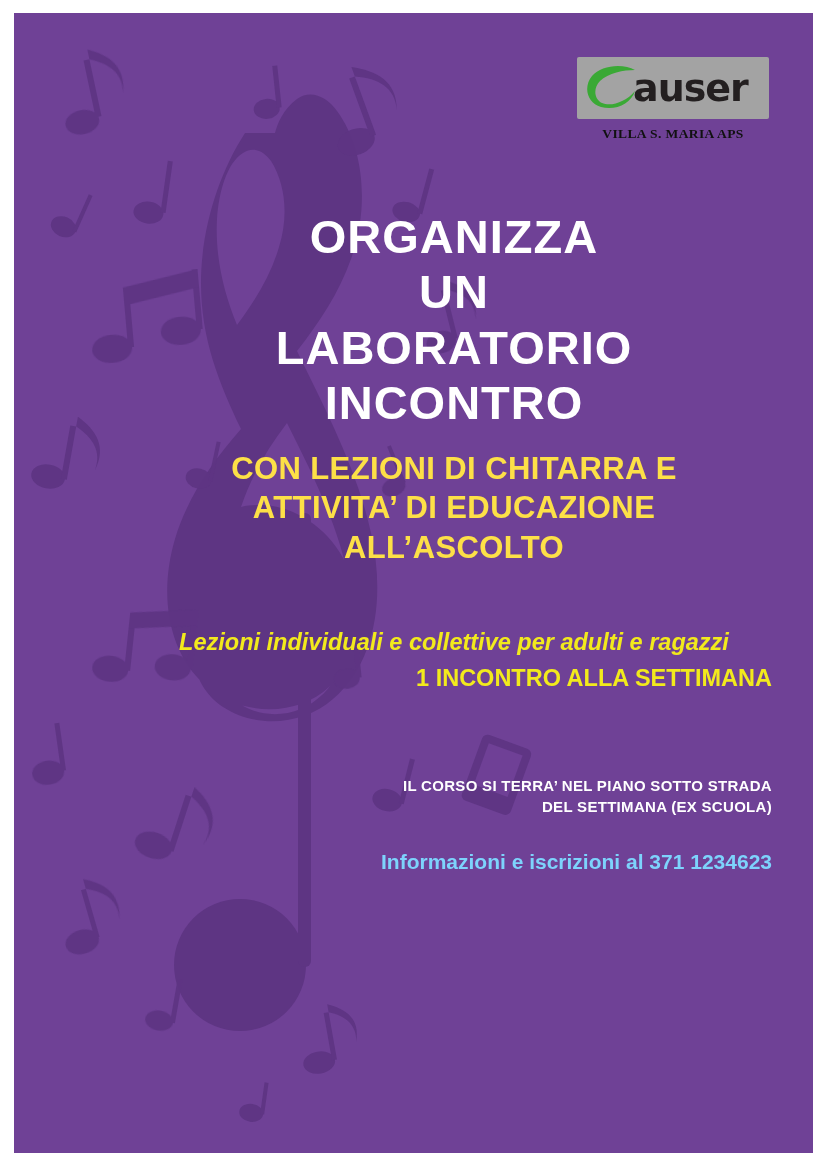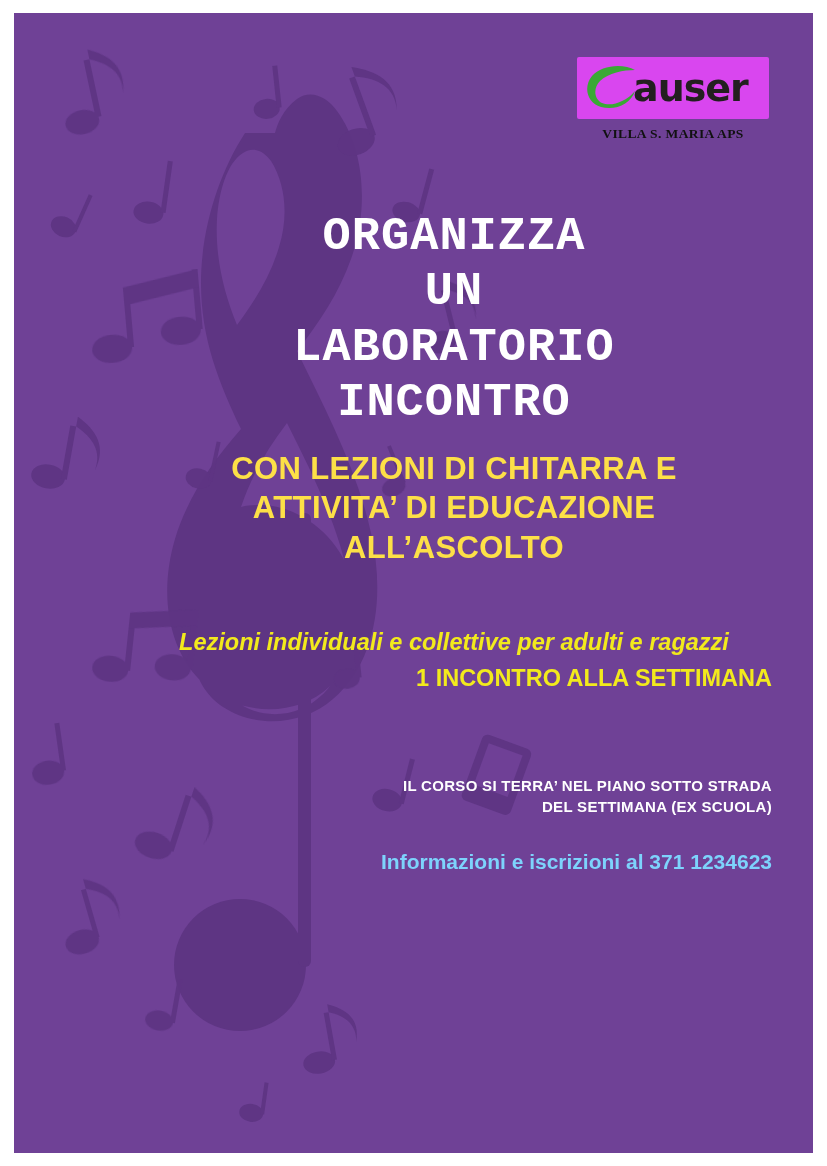--- a/index.html
+++ b/index.html
@@ -40,21 +40,21 @@
 
   
   .logo-block {
     position: absolute;
     right: 44px;
     top: 44px;
     width: 192px;
     text-align: center;
   }
   .logo-box {
-    background: #d946ef;
+    background: #a3a3a3;
     height: 62px;
     border-radius: 2px;
     position: relative;
     display: flex;
     align-items: center;
     justify-content: flex-start;
     padding-left: 6px;
     box-sizing: border-box;
   }
   .logo-swoosh {
@@ -90,21 +90,20 @@
   }
 
   .headline {
     color: #ffffff;
     font-weight: 700;
     font-size: 47px;
     line-height: 1.18;
     letter-spacing: 1px;
     text-align: center;
     margin: 0;
-    font-family: Liberation Mono, monospace;
   }
   .headline .l1 { display:block; }
   .headline .l2 { display:block; }
   .headline .l3 { display:block; }
   .headline .l4 { display:block; }
 
   .subhead {
     margin-top: 18px;
     color: #fde047;
     font-weight: 700;

